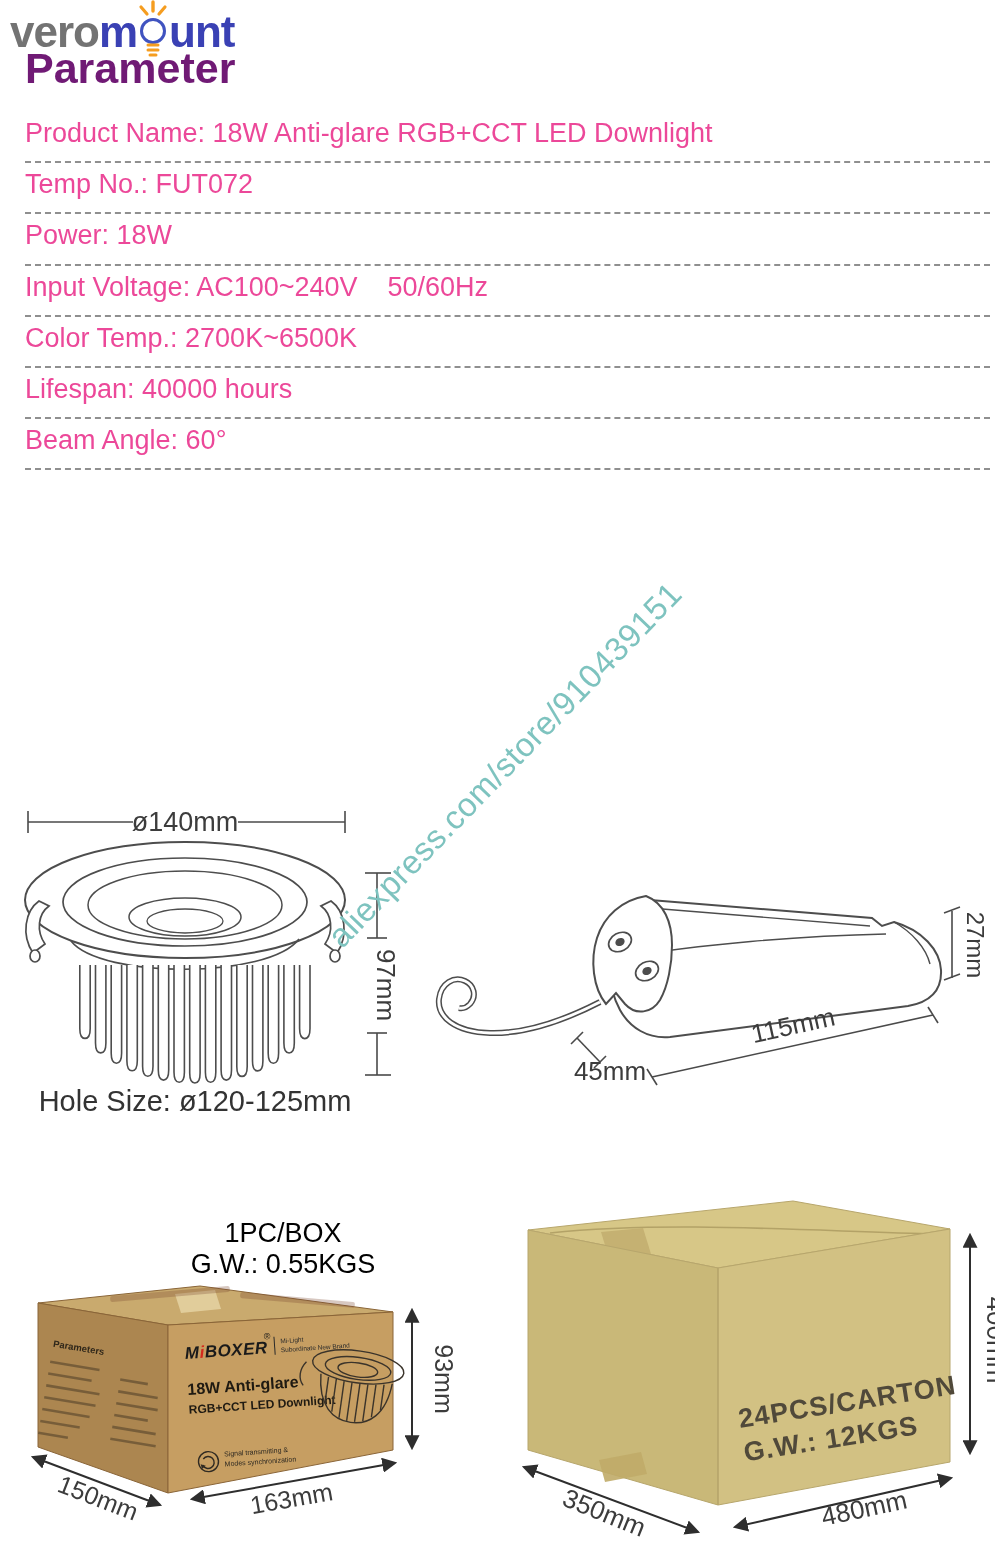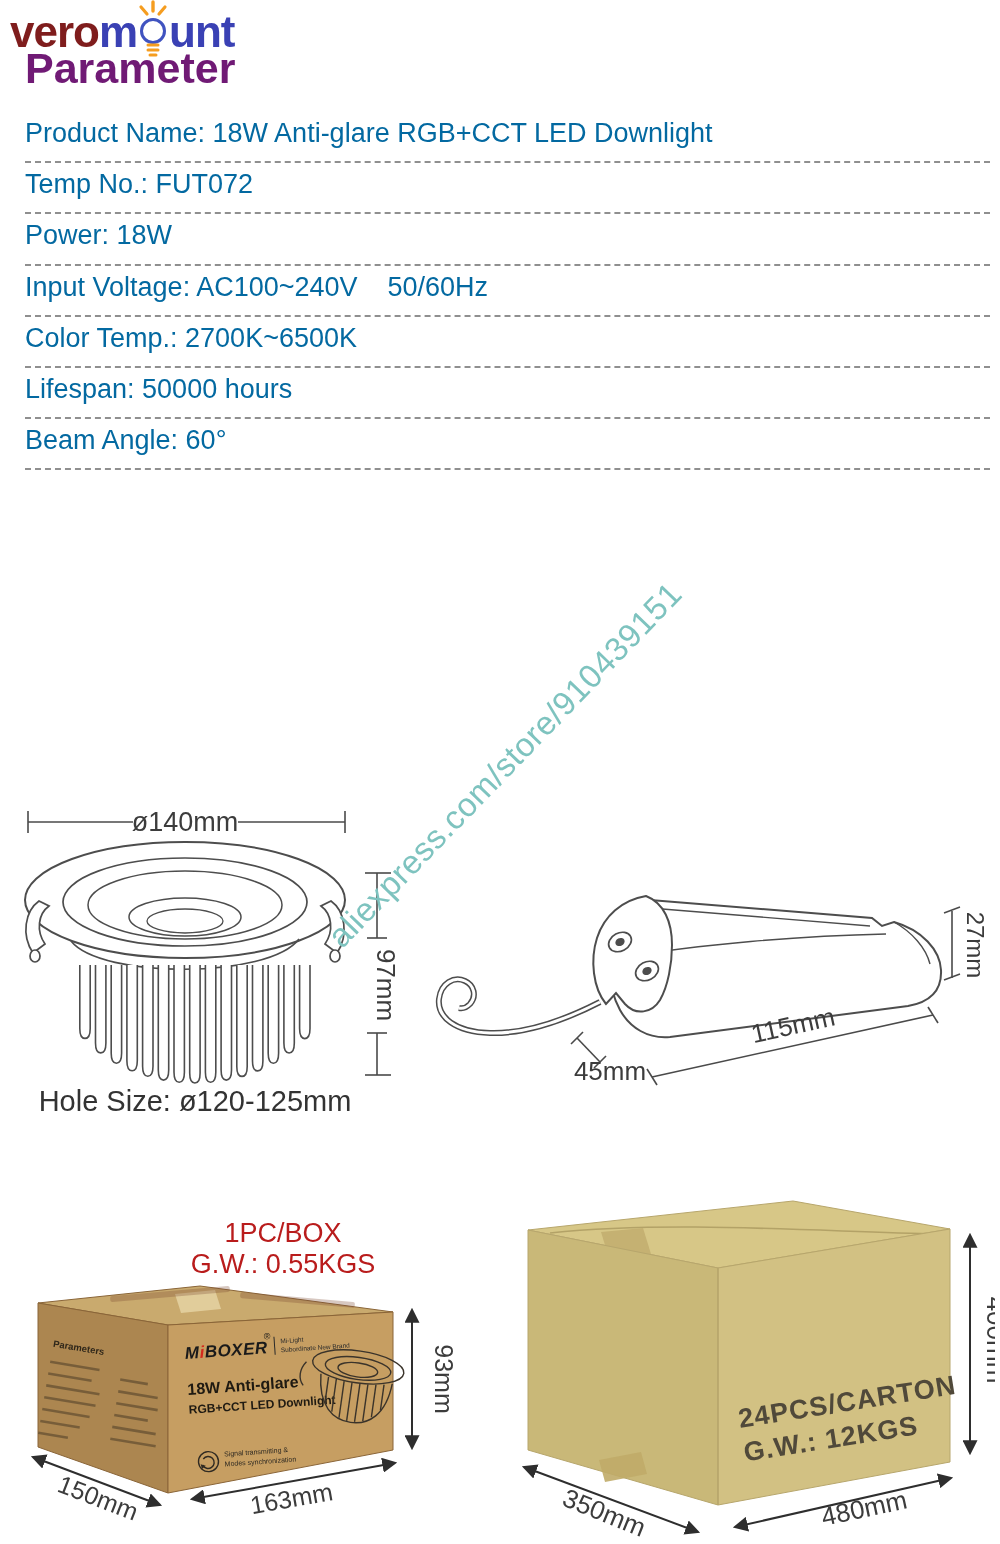--- a/index.html
+++ b/index.html
@@ -1,40 +1,40 @@
 <!DOCTYPE html>
 <html><head>
 <meta charset="utf-8">
 <style>
   html,body{margin:0;padding:0;background:#fff;}
   #page{position:relative;width:1000px;height:1544px;background:#fff;overflow:hidden;
         font-family:"Liberation Sans", sans-serif;}
   
   #logo{position:absolute;left:10px;top:4px;display:flex;align-items:flex-end;height:52px;}
   #logo .lp{font-size:44px;font-weight:bold;letter-spacing:-1px;line-height:48px;}
-  #logo .c1{color:#7f1d1d;}
+  #logo .c1{color:#737373;}
   #logo .c2{color:#3a41b4;}
   #logo svg{margin:0 -1px -2px -1px;}
   #page-title{position:absolute;left:25px;top:44px;font-size:43px;font-weight:bold;
               color:#701a75;letter-spacing:0px;}
   
   #spec-list{position:absolute;left:25px;top:112px;width:965px;}
   .spec-row{height:51.2px;display:flex;align-items:center;padding-bottom:6px;box-sizing:border-box;
-            font-size:27px;color:#0369a1;border-bottom:2px dashed #8f8f8f;white-space:pre;}
+            font-size:27px;color:#ec4899;border-bottom:2px dashed #8f8f8f;white-space:pre;}
   
   .abs{position:absolute;}
   #watermark{position:absolute;left:205px;top:746px;width:600px;text-align:center;
              font-size:33px;letter-spacing:.5px;color:#7ec3bf;transform:rotate(-46deg);
              z-index:5;pointer-events:none;}
   svg text{font-family:"Liberation Sans", sans-serif;}
   .dimtxt{font-size:26px;fill:#3c3c3c;}
   .holetxt{font-size:29px;fill:#333;}
   
   #pcbox-label{position:absolute;left:133px;top:1218px;width:300px;text-align:center;
-               font-size:27px;line-height:31px;color:#b91c1c;}
+               font-size:27px;line-height:31px;color:#000000;}
 </style>
 </head>
 <body>
 
 <div id="page">
 
   <div id="logo">
     <span class="lp c1">vero</span>
       <span class="lp c2">m</span>
       <svg width="34" height="58" viewBox="0 0 34 58">
@@ -49,21 +49,21 @@
       <span class="lp c2">unt</span>
   </div>
   <div id="page-title">Parameter</div>
 
   <div id="spec-list">
     <div class="spec-row">Product Name: 18W Anti-glare RGB+CCT LED Downlight</div>
     <div class="spec-row">Temp No.: FUT072</div>
     <div class="spec-row">Power: 18W</div>
     <div class="spec-row">Input Voltage: AC100~240V    50/60Hz</div>
     <div class="spec-row">Color Temp.: 2700K~6500K</div>
-    <div class="spec-row">Lifespan: 50000 hours</div>
+    <div class="spec-row">Lifespan: 40000 hours</div>
     <div class="spec-row">Beam Angle: 60°</div>
   </div>
 
   <div id="watermark">aliexpress.com/store/910439151</div>
 
   <div class="abs" style="left:5px;top:795px;">
     <svg width="420" height="330" viewBox="0 0 420 330">
       <g stroke="#4a4a4a" stroke-width="1.6" fill="none">
         <line x1="23" y1="16" x2="23" y2="38"></line>
         <line x1="340" y1="16" x2="340" y2="38"></line>

